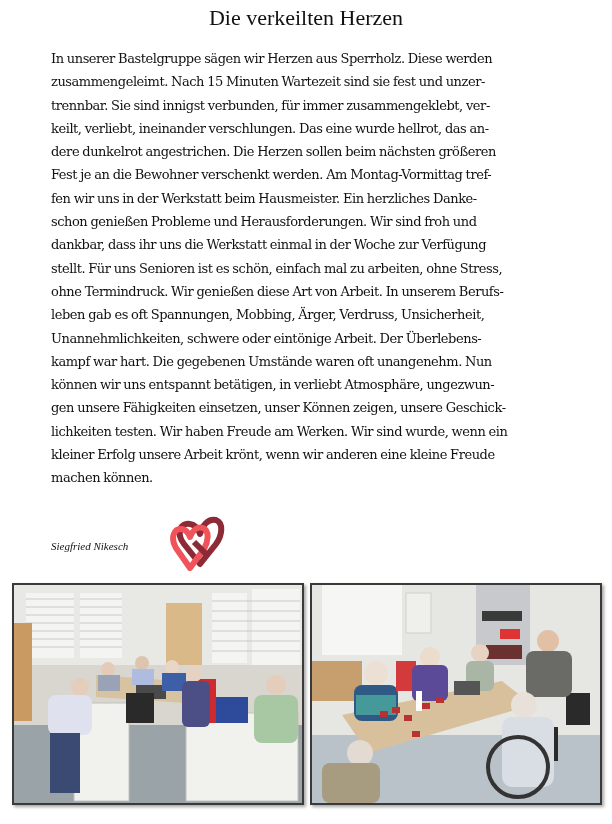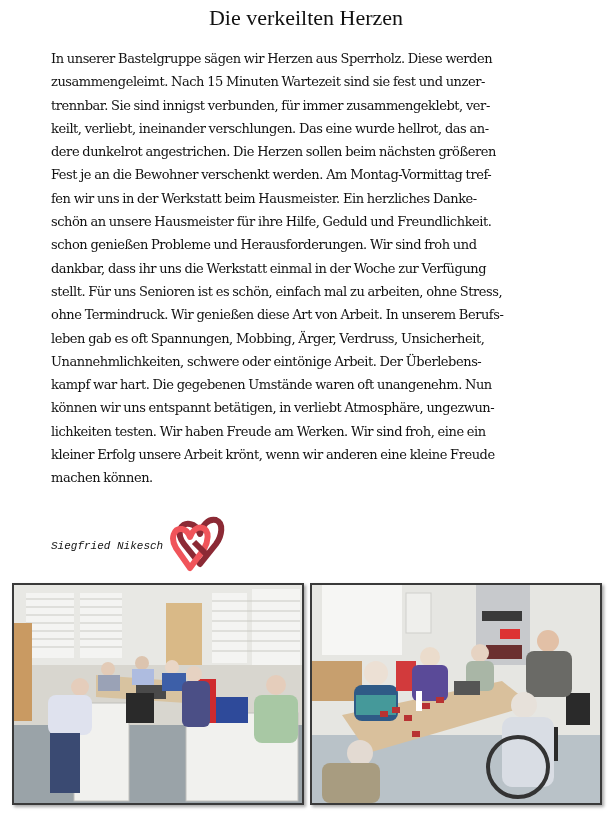--- a/index.html
+++ b/index.html
@@ -1,49 +1,49 @@
 <!DOCTYPE html>
 <html><head>
 <meta charset="utf-8">
 <style>
   html,body{margin:0;padding:0;background:#ffffff;}
   body{width:612px;height:824px;position:relative;overflow:hidden;font-family:"DejaVu Serif","Liberation Serif",serif;color:#111;}
   .title{position:absolute;left:0;top:4px;width:612px;text-align:center;font-family:"Liberation Serif","DejaVu Serif",serif;font-size:22px;line-height:28px;color:#111;}
   .body-text{position:absolute;left:51px;top:47px;width:510px;font-family:"DejaVu Serif","Liberation Serif",serif;font-size:13px;line-height:23.3px;letter-spacing:-0.45px;word-spacing:-0.5px;}
   .body-text .line{display:block;white-space:nowrap;}
-  .signature{position:absolute;left:51px;top:539px;font-family:Liberation Mono, monospace;font-style:italic;font-size:11px;line-height:14px;}
+  .signature{position:absolute;left:51px;top:539px;font-family:Liberation Serif, serif;font-style:italic;font-size:11px;line-height:14px;}
   .hearts{position:absolute;left:170px;top:512px;width:56px;height:60px;}
   .photo{position:absolute;top:583px;height:218px;border:2px solid #3a3a3a;box-shadow:2px 2px 3px rgba(0,0,0,0.35);overflow:hidden;}
   .photo-1{left:12px;width:288px;}
   .photo-2{left:310px;width:288px;}
   .photo svg{display:block;width:100%;height:100%;}
 </style>
 </head>
 <body>
 
 <div class="title">Die verkeilten Herzen</div>
 
 <div class="body-text">
   <span class="line">In unserer Bastelgruppe sägen wir Herzen aus Sperrholz. Diese werden</span>
   <span class="line">zusammengeleimt. Nach 15 Minuten Wartezeit sind sie fest und unzer-</span>
   <span class="line">trennbar. Sie sind innigst verbunden, für immer zusammengeklebt, ver-</span>
   <span class="line">keilt, verliebt, ineinander verschlungen. Das eine wurde hellrot, das an-</span>
   <span class="line">dere dunkelrot angestrichen. Die Herzen sollen beim nächsten größeren</span>
   <span class="line">Fest je an die Bewohner verschenkt werden. Am Montag-Vormittag tref-</span>
   <span class="line">fen wir uns in der Werkstatt beim Hausmeister. Ein herzliches Danke-</span>
-  <span class="line">schön an unsere Hausmeister für ihre Hilfe, Geduld und Freundlichkeit.</span>
   <span class="line">schon genießen Probleme und Herausforderungen. Wir sind froh und</span>
   <span class="line">dankbar, dass ihr uns die Werkstatt einmal in der Woche zur Verfügung</span>
   <span class="line">stellt. Für uns Senioren ist es schön, einfach mal zu arbeiten, ohne Stress,</span>
   <span class="line">ohne Termindruck. Wir genießen diese Art von Arbeit. In unserem Berufs-</span>
   <span class="line">leben gab es oft Spannungen, Mobbing, Ärger, Verdruss, Unsicherheit,</span>
   <span class="line">Unannehmlichkeiten, schwere oder eintönige Arbeit. Der Überlebens-</span>
   <span class="line">kampf war hart. Die gegebenen Umstände waren oft unangenehm. Nun</span>
   <span class="line">können wir uns entspannt betätigen, in verliebt Atmosphäre, ungezwun-</span>
-  <span class="line">lichkeiten testen. Wir haben Freude am Werken. Wir sind froh, eine ein</span>
+  <span class="line">gen unsere Fähigkeiten einsetzen, unser Können zeigen, unsere Geschick-</span>
+  <span class="line">lichkeiten testen. Wir haben Freude am Werken. Wir sind wurde, wenn ein</span>
   <span class="line">kleiner Erfolg unsere Arbeit krönt, wenn wir anderen eine kleine Freude</span>
   <span class="line">machen können.</span>
 </div>
 
 <div class="signature">Siegfried Nikesch</div>
 
 <div class="hearts">
   <svg viewBox="0 0 56 60" width="56" height="60">
     <path d="M30 52 L14 32 C6 22 10 10 20 12 C26 13 29 19 30 22 C32 14 38 6 46 8 C54 11 52 24 46 32 Z" fill="none" stroke="#8c2a35" stroke-width="6" stroke-linejoin="round"></path>
     <path d="M20 56 L6 36 C0 26 4 16 12 17 C17 18 19 22 20 25 C22 19 27 14 33 16 C40 19 38 30 34 37 Z" fill="none" stroke="#f0545a" stroke-width="6" stroke-linejoin="round"></path>

